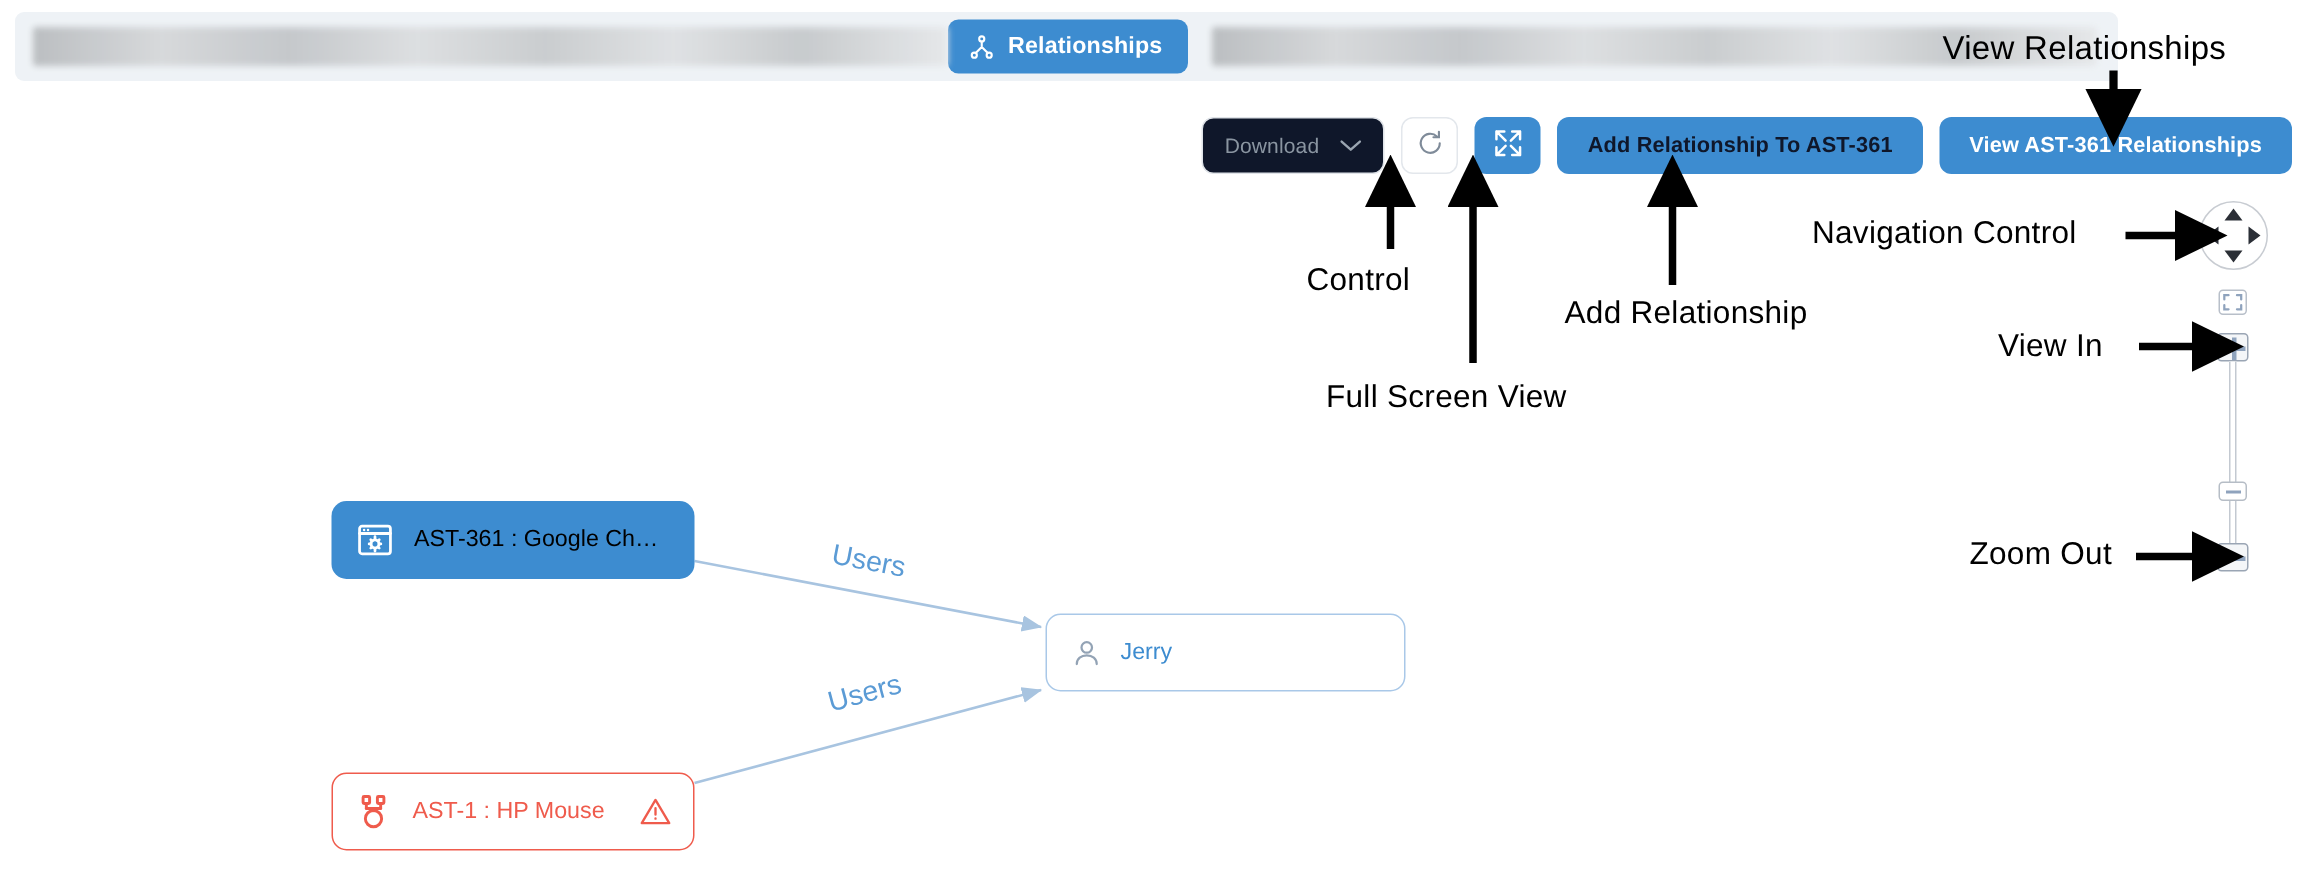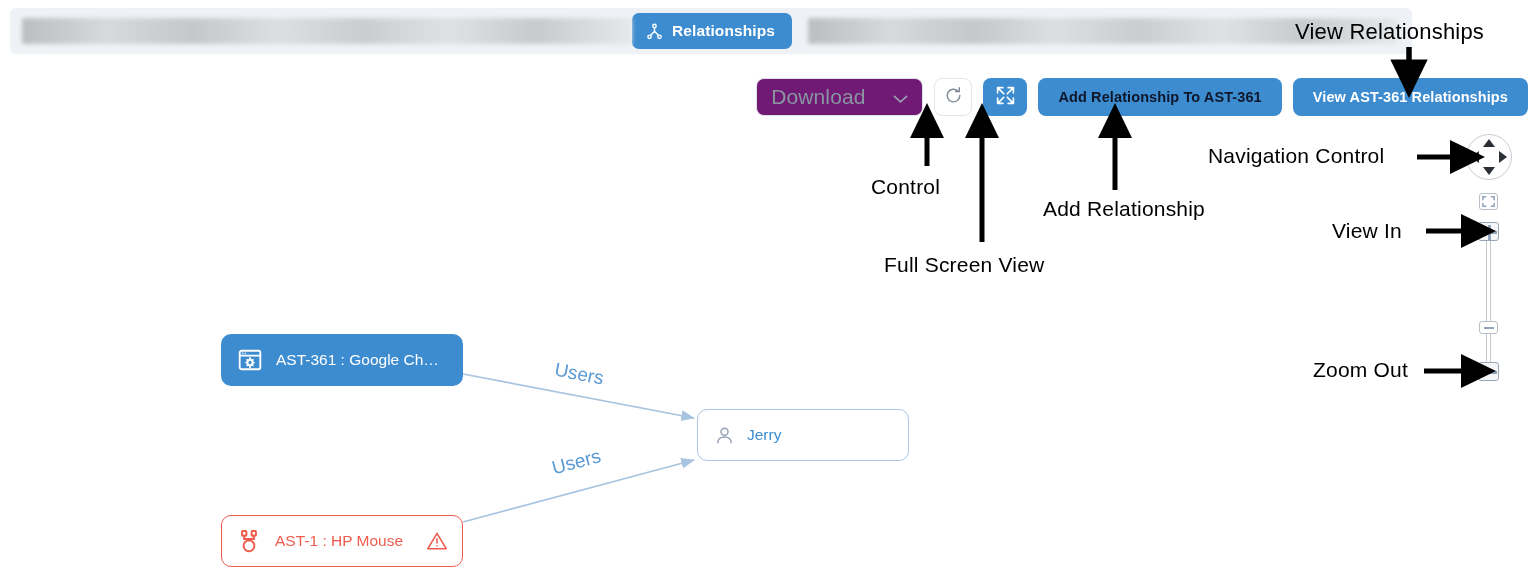--- a/index.html
+++ b/index.html
@@ -37,22 +37,22 @@
   #toolbar{
     position:absolute; right:11px; top:78px;
     display:flex; align-items:center; gap:11px;
   }
   .tb-btn{
     height:38px; border-radius:8px; display:flex; align-items:center;
     justify-content:center; font-size:14.5px; font-weight:600;
     cursor:pointer; white-space:nowrap; letter-spacing:.1px;
   }
   #btn-download{
-    border:1px solid #dfe3e8; background:#701a75; color:#8a95a1;
-    padding:0 14px; gap:28px; font-weight:500; font-size:21px;
+    border:1px solid #dfe3e8; background:#0f172a; color:#8a95a1;
+    padding:0 14px; gap:14px; font-weight:500; font-size:14px;
   }
   #btn-download .chev{ display:block; }
   #btn-refresh{
     width:38px; border:1px solid #e3e7ec; background:#fff; color:#7f8b99;
   }
   #btn-fullscreen{
     width:44px; background:#3d8cd0; color:#fff;
   }
   #btn-add-relationship{ background:#3d8cd0; color:#0f172a; padding:0 20px; }
   #btn-view-relationships{ background:#3d8cd0; color:#fff; padding:0 20px;align-items:center; }
@@ -91,25 +91,25 @@
   }
 
   
   #graph{ position:absolute; left:0; top:0; width:1539px; height:588px; pointer-events:none; }
   .node{
     position:absolute; display:flex; align-items:center; border-radius:10px;
     cursor:pointer; pointer-events:auto;
   }
   #node-ast361{
     left:221px; top:334px; width:242px; height:52px;
-    background:#3d8cd0; color:#ffffff; padding:0 16px; gap:13px;
+    background:#3d8cd0; color:#000000; padding:0 16px; gap:13px;
     font-size:15.5px; font-weight:500;
   }
   #node-jerry{
-    left:697px; top:409px; width:212px; height:52px;
+    left:697px; top:409px; width:240px; height:52px;
     background:#fff; border:1px solid #a9c8e8; color:#3d8cd0;
     padding:0 16px; gap:12px; font-size:15.5px; font-weight:500;
   }
   #node-ast1{
     left:221px; top:515px; width:242px; height:52px;
     background:#fff; border:1.6px solid #ef5b4c; color:#ef5b4c;
     padding:0 14px; gap:13px; font-size:15.5px; font-weight:500;
   }
   #node-ast1 .label{ flex:1; }
   .node .ico{ display:flex; align-items:center; }

